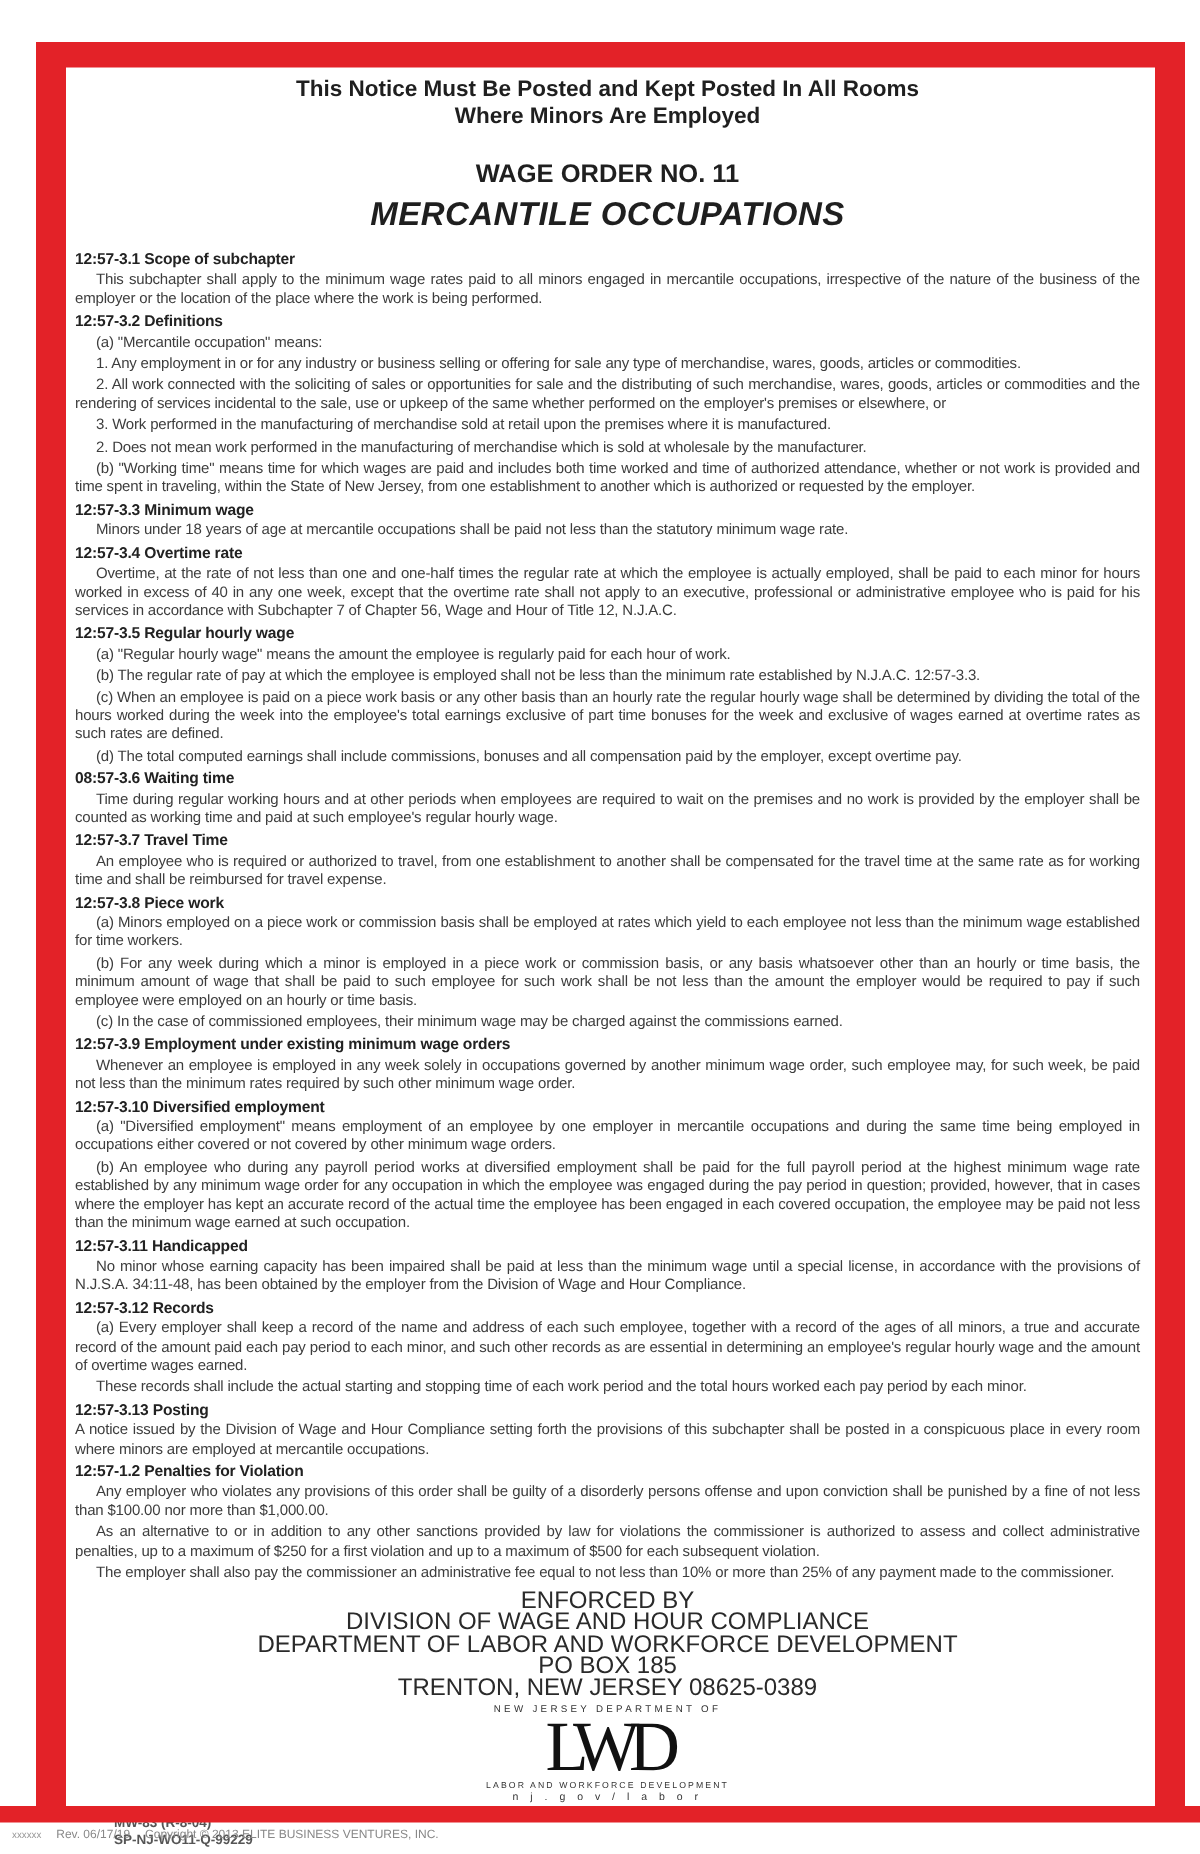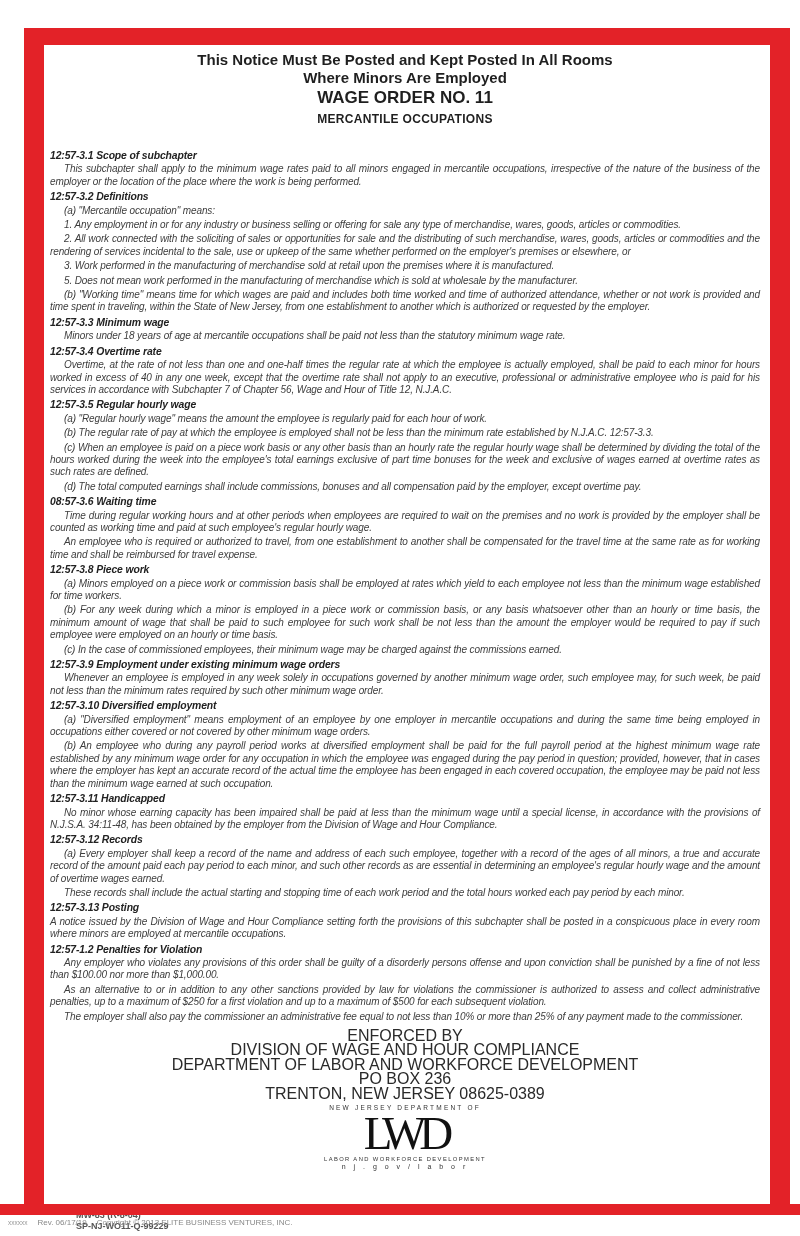--- a/index.html
+++ b/index.html
@@ -5,24 +5,24 @@
   html,body{margin:0;padding:0;background:#ffffff;}
   .page{position:relative;width:800px;height:1236px;background:#ffffff;
         font-family:"Liberation Sans",sans-serif;color:#3d3d3d;overflow:hidden;}
   .frame{position:absolute;left:24px;top:28px;width:766px;height:1176px;
          box-sizing:border-box;background:#ffffff;
          border-left:20px solid #e32228;border-right:20px solid #e32228;border-top:17px solid #e32228;}
   .content{padding:6px 10px 0 6px;}
   
   .hdr{text-align:center;color:#1f1f1f;}
   .hdr .notice{font-weight:bold;font-size:15px;line-height:18px;}
-  .hdr .big1{font-weight:bold;font-size:17px;margin-top:1px;}
-  .hdr .big2{font-weight:bold;font-size:12px;margin-top:4px;letter-spacing:.3px;}
+  .hdr .big1{font-weight:bold;font-size:17px;margin-top:19px;}
+  .hdr .big2{font-weight:bold;font-size:22px;margin-top:4px;letter-spacing:.3px;font-style:italic;}
   
-  .sections{margin-top:24px;font-size:10px;line-height:12.4px;letter-spacing:-0.12px;font-style:italic;}
+  .sections{margin-top:12px;font-size:10px;line-height:12.4px;letter-spacing:-0.12px;}
   .sec-heading{font-weight:bold;color:#222;font-size:10.4px;margin:3px 0 1px 0;}
   .para{margin:0 0 2px 0;text-align:justify;}
   .para.indent{text-indent:14px;}
   
   .enforced{text-align:center;color:#2a2a2a;margin-top:5px;}
   .enforced .enf-label{font-size:16px;line-height:15px;}
   .enforced .enf-line{font-size:16px;line-height:14.5px;}
   
   .logo{text-align:center;color:#1a1a1a;margin-top:3px;}
   .logo .lg-top{font-size:6.5px;letter-spacing:2.2px;color:#333;}
@@ -53,33 +53,34 @@
       </div>
 
       <div class="sections">
           <div class="sec-heading">12:57-3.1 Scope of subchapter</div>
           <p class="para indent">This subchapter shall apply to the minimum wage rates paid to all minors engaged in mercantile occupations, irrespective of the nature of the business of the employer or the location of the place where the work is being performed.</p>
           <div class="sec-heading">12:57-3.2 Definitions</div>
           <p class="para indent">(a) "Mercantile occupation" means:</p>
           <p class="para indent">1. Any employment in or for any industry or business selling or offering for sale any type of merchandise, wares, goods, articles or commodities.</p>
           <p class="para indent">2. All work connected with the soliciting of sales or opportunities for sale and the distributing of such merchandise, wares, goods, articles or commodities and the rendering of services incidental to the sale, use or upkeep of the same whether performed on the employer's premises or elsewhere, or</p>
           <p class="para indent">3. Work performed in the manufacturing of merchandise sold at retail upon the premises where it is manufactured.</p>
-          <p class="para indent">5. Does not mean work performed in the manufacturing of merchandise which is sold at wholesale by the manufacturer.</p>
+          <p class="para indent">2. Does not mean work performed in the manufacturing of merchandise which is sold at wholesale by the manufacturer.</p>
           <p class="para indent">(b) "Working time" means time for which wages are paid and includes both time worked and time of authorized attendance, whether or not work is provided and time spent in traveling, within the State of New Jersey, from one establishment to another which is authorized or requested by the employer.</p>
           <div class="sec-heading">12:57-3.3 Minimum wage</div>
           <p class="para indent">Minors under 18 years of age at mercantile occupations shall be paid not less than the statutory minimum wage rate.</p>
           <div class="sec-heading">12:57-3.4 Overtime rate</div>
           <p class="para indent">Overtime, at the rate of not less than one and one-half times the regular rate at which the employee is actually employed, shall be paid to each minor for hours worked in excess of 40 in any one week, except that the overtime rate shall not apply to an executive, professional or administrative employee who is paid for his services in accordance with Subchapter 7 of Chapter 56, Wage and Hour of Title 12, N.J.A.C.</p>
           <div class="sec-heading">12:57-3.5 Regular hourly wage</div>
           <p class="para indent">(a) "Regular hourly wage" means the amount the employee is regularly paid for each hour of work.</p>
           <p class="para indent">(b) The regular rate of pay at which the employee is employed shall not be less than the minimum rate established by N.J.A.C. 12:57-3.3.</p>
           <p class="para indent">(c) When an employee is paid on a piece work basis or any other basis than an hourly rate the regular hourly wage shall be determined by dividing the total of the hours worked during the week into the employee's total earnings exclusive of part time bonuses for the week and exclusive of wages earned at overtime rates as such rates are defined.</p>
           <p class="para indent">(d) The total computed earnings shall include commissions, bonuses and all compensation paid by the employer, except overtime pay.</p>
           <div class="sec-heading">08:57-3.6 Waiting time</div>
           <p class="para indent">Time during regular working hours and at other periods when employees are required to wait on the premises and no work is provided by the employer shall be counted as working time and paid at such employee's regular hourly wage.</p>
+          <div class="sec-heading">12:57-3.7 Travel Time</div>
           <p class="para indent">An employee who is required or authorized to travel, from one establishment to another shall be compensated for the travel time at the same rate as for working time and shall be reimbursed for travel expense.</p>
           <div class="sec-heading">12:57-3.8 Piece work</div>
           <p class="para indent">(a) Minors employed on a piece work or commission basis shall be employed at rates which yield to each employee not less than the minimum wage established for time workers.</p>
           <p class="para indent">(b) For any week during which a minor is employed in a piece work or commission basis, or any basis whatsoever other than an hourly or time basis, the minimum amount of wage that shall be paid to such employee for such work shall be not less than the amount the employer would be required to pay if such employee were employed on an hourly or time basis.</p>
           <p class="para indent">(c) In the case of commissioned employees, their minimum wage may be charged against the commissions earned.</p>
           <div class="sec-heading">12:57-3.9 Employment under existing minimum wage orders</div>
           <p class="para indent">Whenever an employee is employed in any week solely in occupations governed by another minimum wage order, such employee may, for such week, be paid not less than the minimum rates required by such other minimum wage order.</p>
           <div class="sec-heading">12:57-3.10 Diversified employment</div>
           <p class="para indent">(a) "Diversified employment" means employment of an employee by one employer in mercantile occupations and during the same time being employed in occupations either covered or not covered by other minimum wage orders.</p>
           <p class="para indent">(b) An employee who during any payroll period works at diversified employment shall be paid for the full payroll period at the highest minimum wage rate established by any minimum wage order for any occupation in which the employee was engaged during the pay period in question; provided, however, that in cases where the employer has kept an accurate record of the actual time the employee has been engaged in each covered occupation, the employee may be paid not less than the minimum wage earned at such occupation.</p>
@@ -93,21 +94,21 @@
           <div class="sec-heading">12:57-1.2 Penalties for Violation</div>
           <p class="para indent">Any employer who violates any provisions of this order shall be guilty of a disorderly persons offense and upon conviction shall be punished by a fine of not less than $100.00 nor more than $1,000.00.</p>
           <p class="para indent">As an alternative to or in addition to any other sanctions provided by law for violations the commissioner is authorized to assess and collect administrative penalties, up to a maximum of $250 for a first violation and up to a maximum of $500 for each subsequent violation.</p>
           <p class="para indent">The employer shall also pay the commissioner an administrative fee equal to not less than 10% or more than 25% of any payment made to the commissioner.</p>
         </div>
 
       <div class="enforced">
         <div class="enf-label">ENFORCED BY</div>
         <div class="enf-line">DIVISION OF WAGE AND HOUR COMPLIANCE</div>
         <div class="enf-line">DEPARTMENT OF LABOR AND WORKFORCE DEVELOPMENT</div>
-        <div class="enf-line">PO BOX 236</div>
+        <div class="enf-line">PO BOX 185</div>
         <div class="enf-line">TRENTON, NEW JERSEY 08625-0389</div>
       </div>
 
       <div class="logo">
         <div class="lg-top">NEW JERSEY DEPARTMENT OF</div>
         <div class="lg-letters">LWD</div>
         <div class="lg-sub1">LABOR AND WORKFORCE DEVELOPMENT</div>
         <div class="lg-sub2">n j . g o v / l a b o r</div>
       </div>
 

